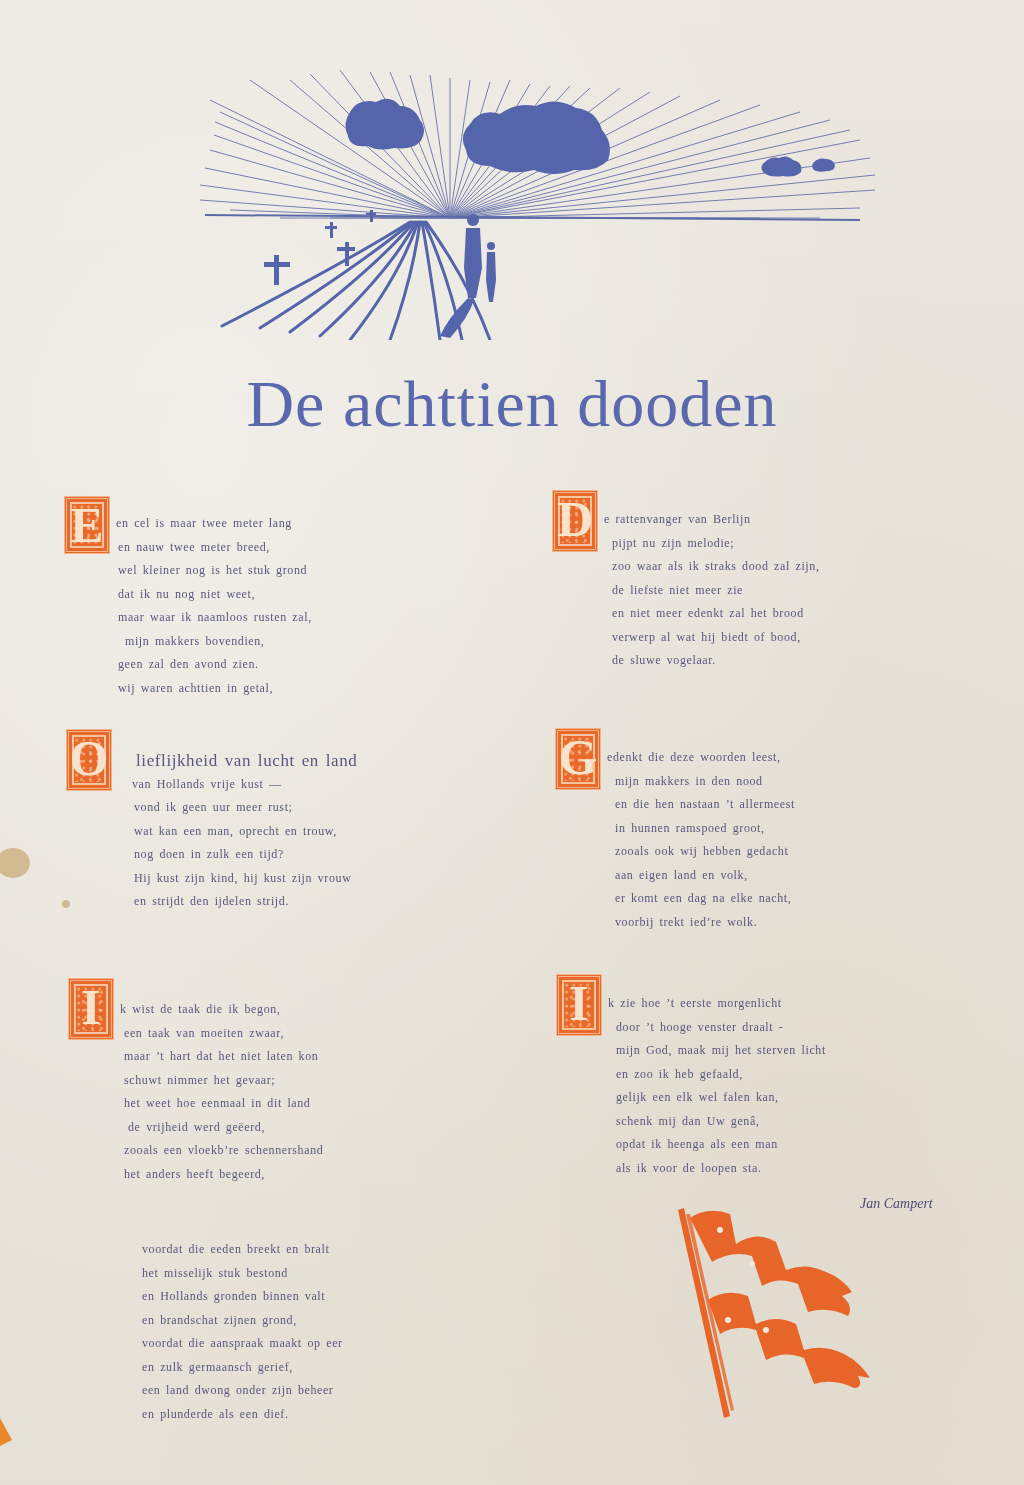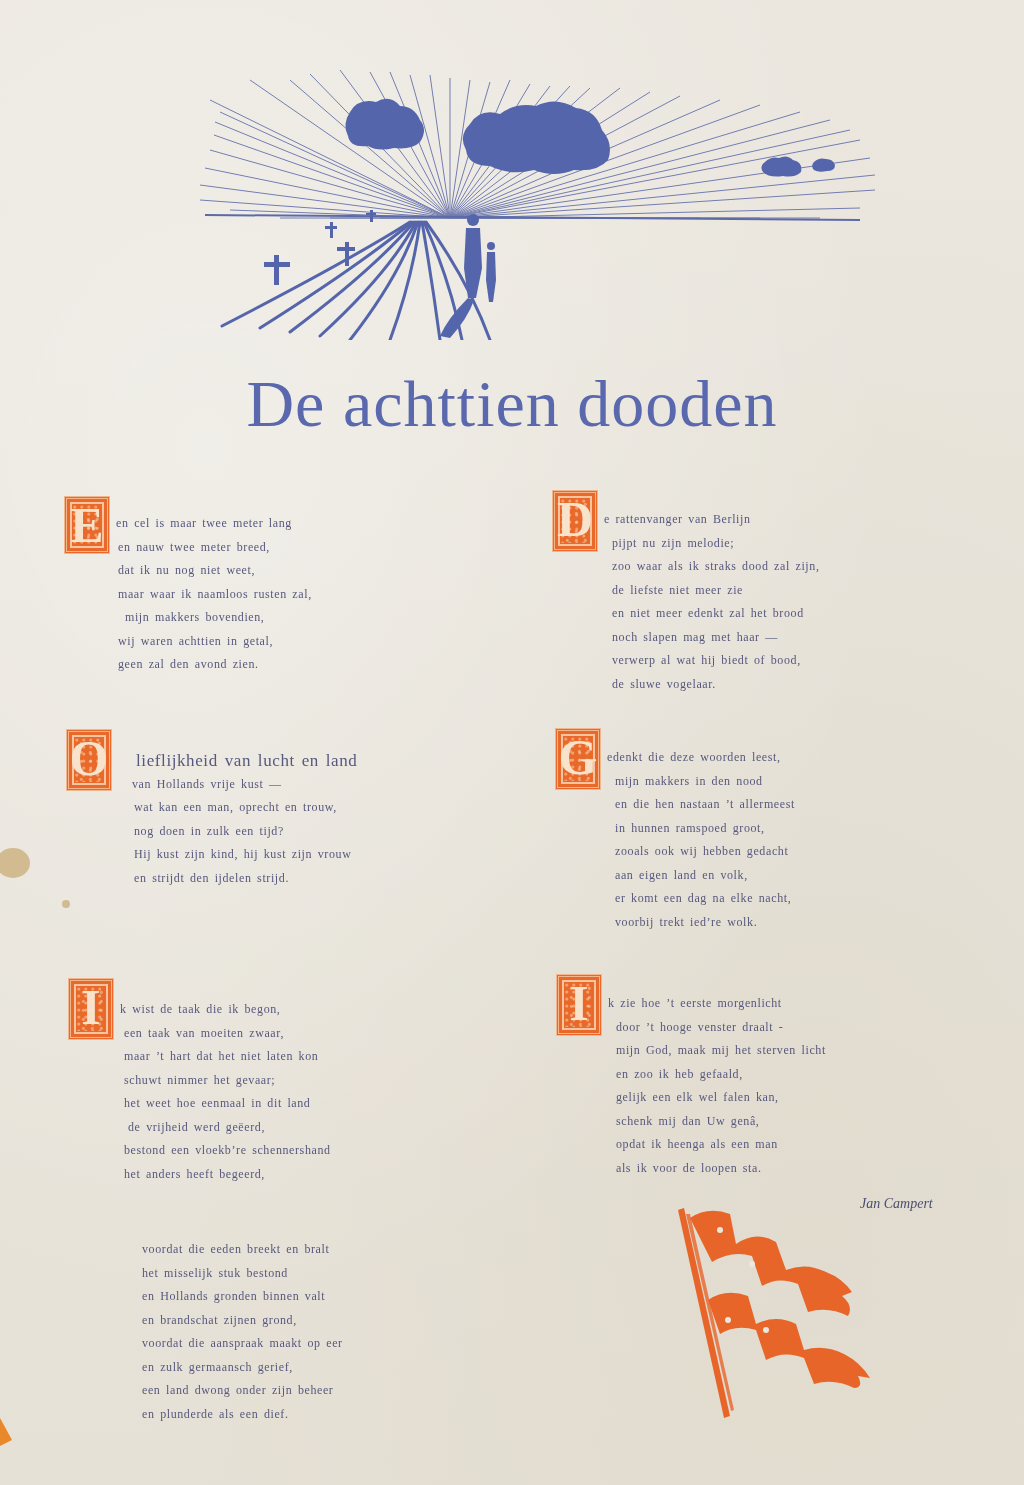--- a/index.html
+++ b/index.html
@@ -162,50 +162,52 @@
   </g>
 </svg>
 
 <h1 class="title">De achttien dooden</h1>
 
 <div class="stanza" style="left:64px;top:496px;">
   <div class="dropcap" style="left:0;top:0;">E</div>
   <div class="lines" style="left:52px;top:16px;">
     <span class="line">en cel is maar twee meter lang</span>
     <span class="line" style="margin-left:2px">en nauw twee meter breed,</span>
+    <span class="line" style="margin-left:2px">wel kleiner nog is het stuk grond</span>
     <span class="line" style="margin-left:2px">dat ik nu nog niet weet,</span>
     <span class="line" style="margin-left:2px">maar waar ik naamloos rusten zal,</span>
     <span class="line" style="margin-left:9px">mijn makkers bovendien,</span>
+    <span class="line" style="margin-left:2px">geen zal den avond zien.</span>
     <span class="line" style="margin-left:2px">wij waren achttien in getal,</span>
-    <span class="line" style="margin-left:2px">geen zal den avond zien.</span>
   </div>
 </div>
 
 <div class="stanza" style="left:66px;top:729px;">
   <div class="dropcap" style="left:0;top:0;height:62px;">O</div>
   <div class="lines" style="left:68px;top:20px;">
     <span class="line" style="font-size:17px;margin-left:2px"> lieflijkheid van lucht en land</span>
     <span class="line" style="margin-left:-2px">van Hollands vrije kust —</span>
+    <span class="line">vond ik geen uur meer rust;</span>
     <span class="line">wat kan een man, oprecht en trouw,</span>
     <span class="line">nog doen in zulk een tijd?</span>
     <span class="line">Hij kust zijn kind, hij kust zijn vrouw</span>
     <span class="line">en strijdt den ijdelen strijd.</span>
   </div>
 </div>
 
 <div class="stanza" style="left:68px;top:978px;">
   <div class="dropcap" style="left:0;top:0;height:62px;">I</div>
   <div class="lines" style="left:52px;top:20px;">
     <span class="line">k wist de taak die ik begon,</span>
     <span class="line" style="margin-left:4px">een taak van moeiten zwaar,</span>
     <span class="line" style="margin-left:4px">maar ’t hart dat het niet laten kon</span>
     <span class="line" style="margin-left:4px">schuwt nimmer het gevaar;</span>
     <span class="line" style="margin-left:4px">het weet hoe eenmaal in dit land</span>
     <span class="line" style="margin-left:8px">de vrijheid werd geëerd,</span>
-    <span class="line" style="margin-left:4px">bestond een vloekb’re schennershand</span>
+    <span class="line" style="margin-left:4px">zooals een vloekb’re schennershand</span>
     <span class="line" style="margin-left:4px">het anders heeft begeerd,</span>
   </div>
 </div>
 
 <div class="stanza" style="left:142px;top:1238px;">
   <div class="lines" style="left:0;top:0;">
     <span class="line">voordat die eeden breekt en bralt</span>
     <span class="line">het misselijk stuk bestond</span>
     <span class="line">en Hollands gronden binnen valt</span>
     <span class="line">en brandschat zijnen grond,</span>
@@ -217,21 +219,20 @@
 </div>
 
 <div class="stanza" style="left:552px;top:490px;">
   <div class="dropcap" style="left:0;top:0;height:62px;">D</div>
   <div class="lines" style="left:52px;top:18px;">
     <span class="line">e rattenvanger van Berlijn</span>
     <span class="line" style="margin-left:8px">pijpt nu zijn melodie;</span>
     <span class="line" style="margin-left:8px">zoo waar als ik straks dood zal zijn,</span>
     <span class="line" style="margin-left:8px">de liefste niet meer zie</span>
     <span class="line" style="margin-left:8px">en niet meer edenkt zal het brood</span>
-    <span class="line" style="margin-left:8px">noch slapen mag met haar —</span>
     <span class="line" style="margin-left:8px">verwerp al wat hij biedt of bood,</span>
     <span class="line" style="margin-left:8px">de sluwe vogelaar.</span>
   </div>
 </div>
 
 <div class="stanza" style="left:555px;top:728px;">
   <div class="dropcap" style="left:0;top:0;height:62px;">G</div>
   <div class="lines" style="left:52px;top:18px;">
     <span class="line">edenkt die deze woorden leest,</span>
     <span class="line" style="margin-left:8px">mijn makkers in den nood</span>

